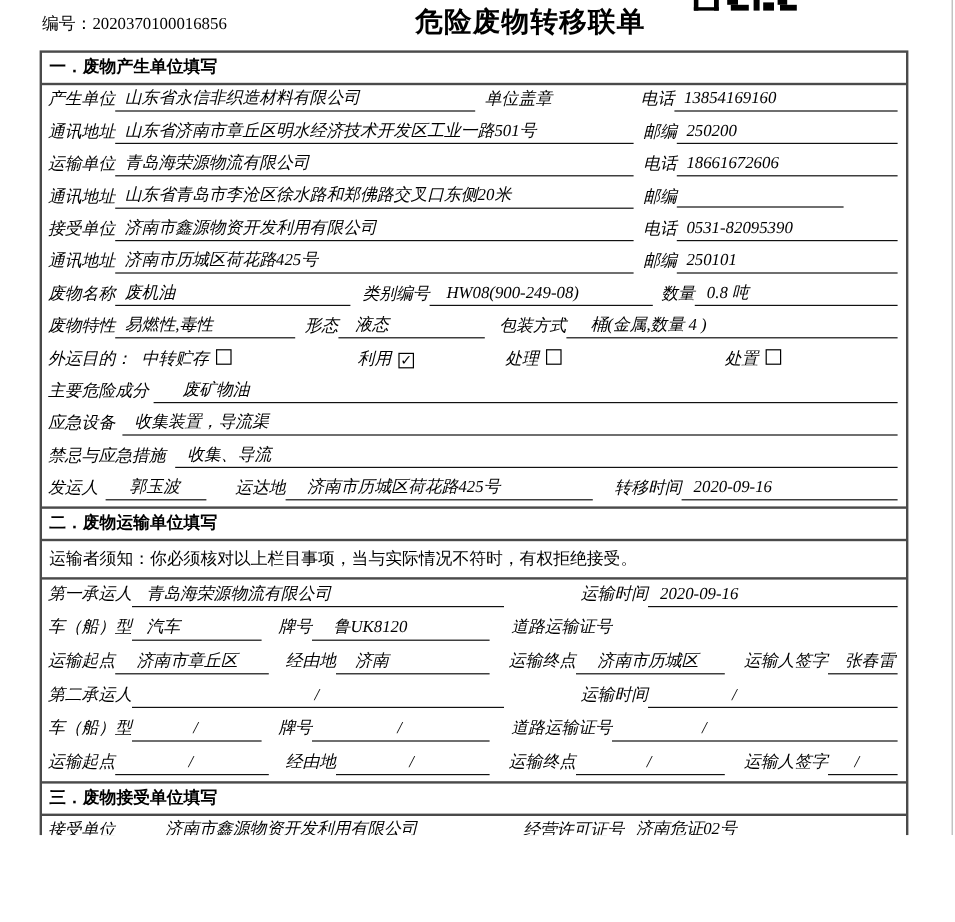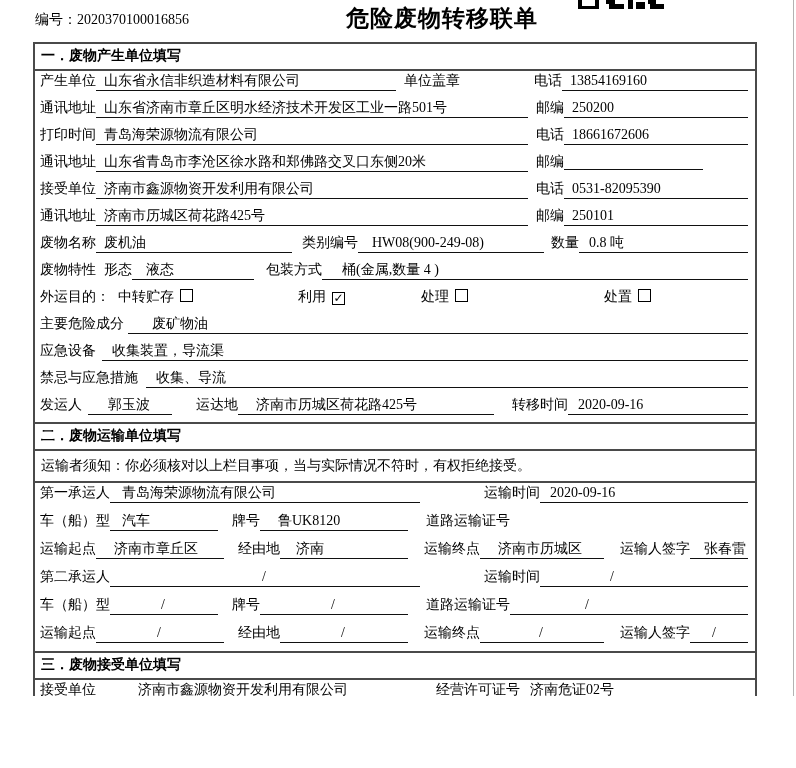--- a/index.html
+++ b/index.html
@@ -9,21 +9,21 @@
   .serial{position:absolute;left:35px;top:11px;font-size:14px;white-space:nowrap;}
   .doc-title{position:absolute;left:0;top:3px;width:100%;text-align:center;
              font-size:23px;font-weight:bold;letter-spacing:1px;transform:translateX(44px);}
   .qr{position:absolute;left:578px;top:0;}
   .form{position:absolute;left:33px;top:42px;width:724px;border:2px solid #4a4a4a;box-sizing:border-box;background:#fff;}
   .sec{border-top:2px solid #4a4a4a;}
   .sec:first-child{border-top:none;}
   .sec-title{height:22px;padding:3px 0 0 6px;font-weight:bold;font-size:14px;border-bottom:2px solid #4a4a4a;
              font-family:"Liberation Sans","DejaVu Sans",sans-serif;}
   .notice{height:24px;padding:6px 0 0 6px;font-size:14px;border-bottom:2px solid #4a4a4a;}
-  .row{display:flex;align-items:flex-start;height:24px;padding:0 7px 3px 5px;font-size:14px;line-height:19px;}
+  .row{display:flex;align-items:center;height:24px;padding:0 7px 3px 5px;font-size:14px;line-height:19px;font-style:italic;}
   .sec2 .row{height:25px;}
   .lbl{white-space:nowrap;flex-shrink:0;}
   .val{border-bottom:1px solid #111;white-space:nowrap;padding:0 2px 0 8px;flex-shrink:0;
        min-height:18px;box-sizing:border-box;overflow:hidden;}
   .fill{flex:1 1 auto;}
   .ctr{text-align:center;padding-left:0;}
   .opt{white-space:nowrap;flex-shrink:0;}
   .cb{display:inline-block;width:11px;height:11px;border:1px solid #000;margin-left:6px;
       font-size:12px;line-height:10px;text-align:center;vertical-align:-1px;
       font-family:"DejaVu Sans","Liberation Sans",sans-serif;}
@@ -66,21 +66,21 @@
       </div>
 
       <div class="row">
         <span class="lbl">通讯地址</span>
         <span class="val" style="width:432px">山东省济南市章丘区明水经济技术开发区工业一路501号</span>
         <span class="lbl" style="margin-left:8px">邮编</span>
         <span class="val fill">250200</span>
       </div>
 
       <div class="row">
-        <span class="lbl">打印时间</span>
+        <span class="lbl">运输单位</span>
         <span class="val" style="width:432px">青岛海荣源物流有限公司</span>
         <span class="lbl" style="margin-left:8px">电话</span>
         <span class="val fill">18661672606</span>
       </div>
 
       <div class="row">
         <span class="lbl">通讯地址</span>
         <span class="val" style="width:432px">山东省青岛市李沧区徐水路和郑佛路交叉口东侧20米</span>
         <span class="lbl" style="margin-left:8px">邮编</span>
         <span class="val fill" style="margin-right:45px"></span>
@@ -104,20 +104,21 @@
         <span class="lbl">废物名称</span>
         <span class="val" style="width:196px">废机油</span>
         <span class="lbl" style="margin-left:10px">类别编号</span>
         <span class="val" style="width:186px;padding-left:14px">HW08(900-249-08)</span>
         <span class="lbl" style="margin-left:7px">数量</span>
         <span class="val fill" style="padding-left:10px">0.8 吨</span>
       </div>
 
       <div class="row">
         <span class="lbl">废物特性</span>
+        <span class="val" style="width:150px">易燃性,毒性</span>
         <span class="lbl" style="margin-left:8px">形态</span>
         <span class="val" style="width:122px;padding-left:14px">液态</span>
         <span class="lbl" style="margin-left:12px">包装方式</span>
         <span class="val fill" style="padding-left:20px">桶(金属,数量 4 )</span>
       </div>
 
       <div class="row">
         <span class="lbl">外运目的：</span>
         <span class="opt" style="margin-left:8px">
           <span>中转贮存</span><span class="cb"></span>

